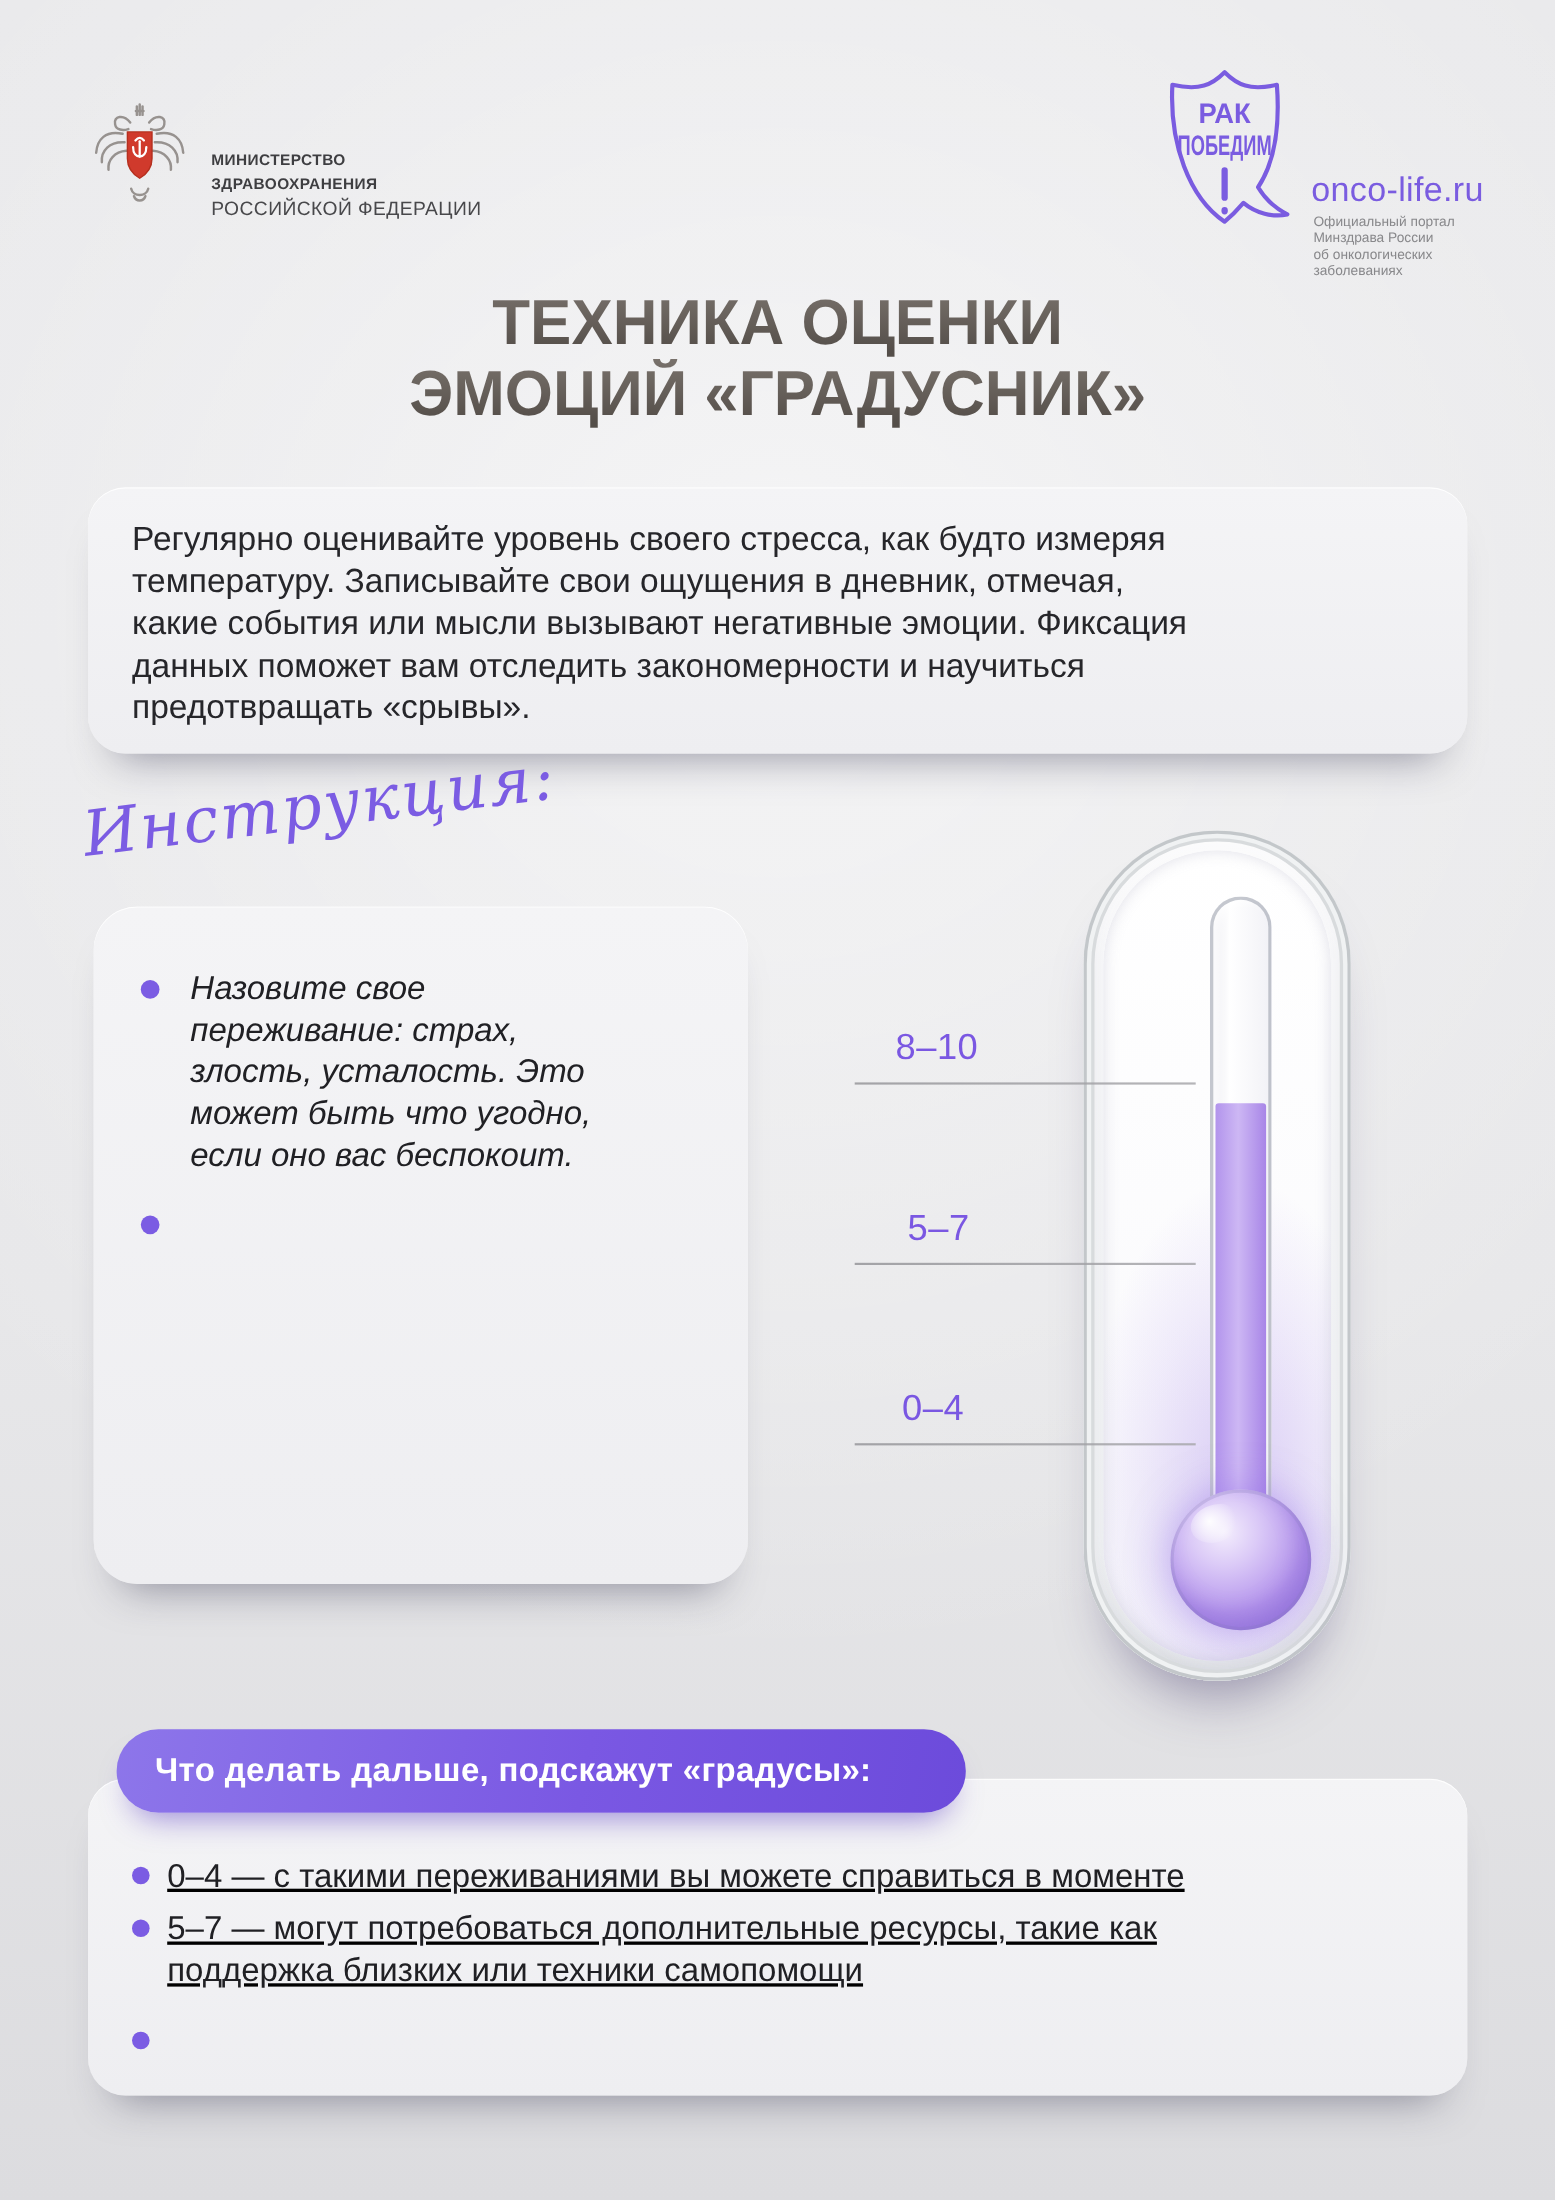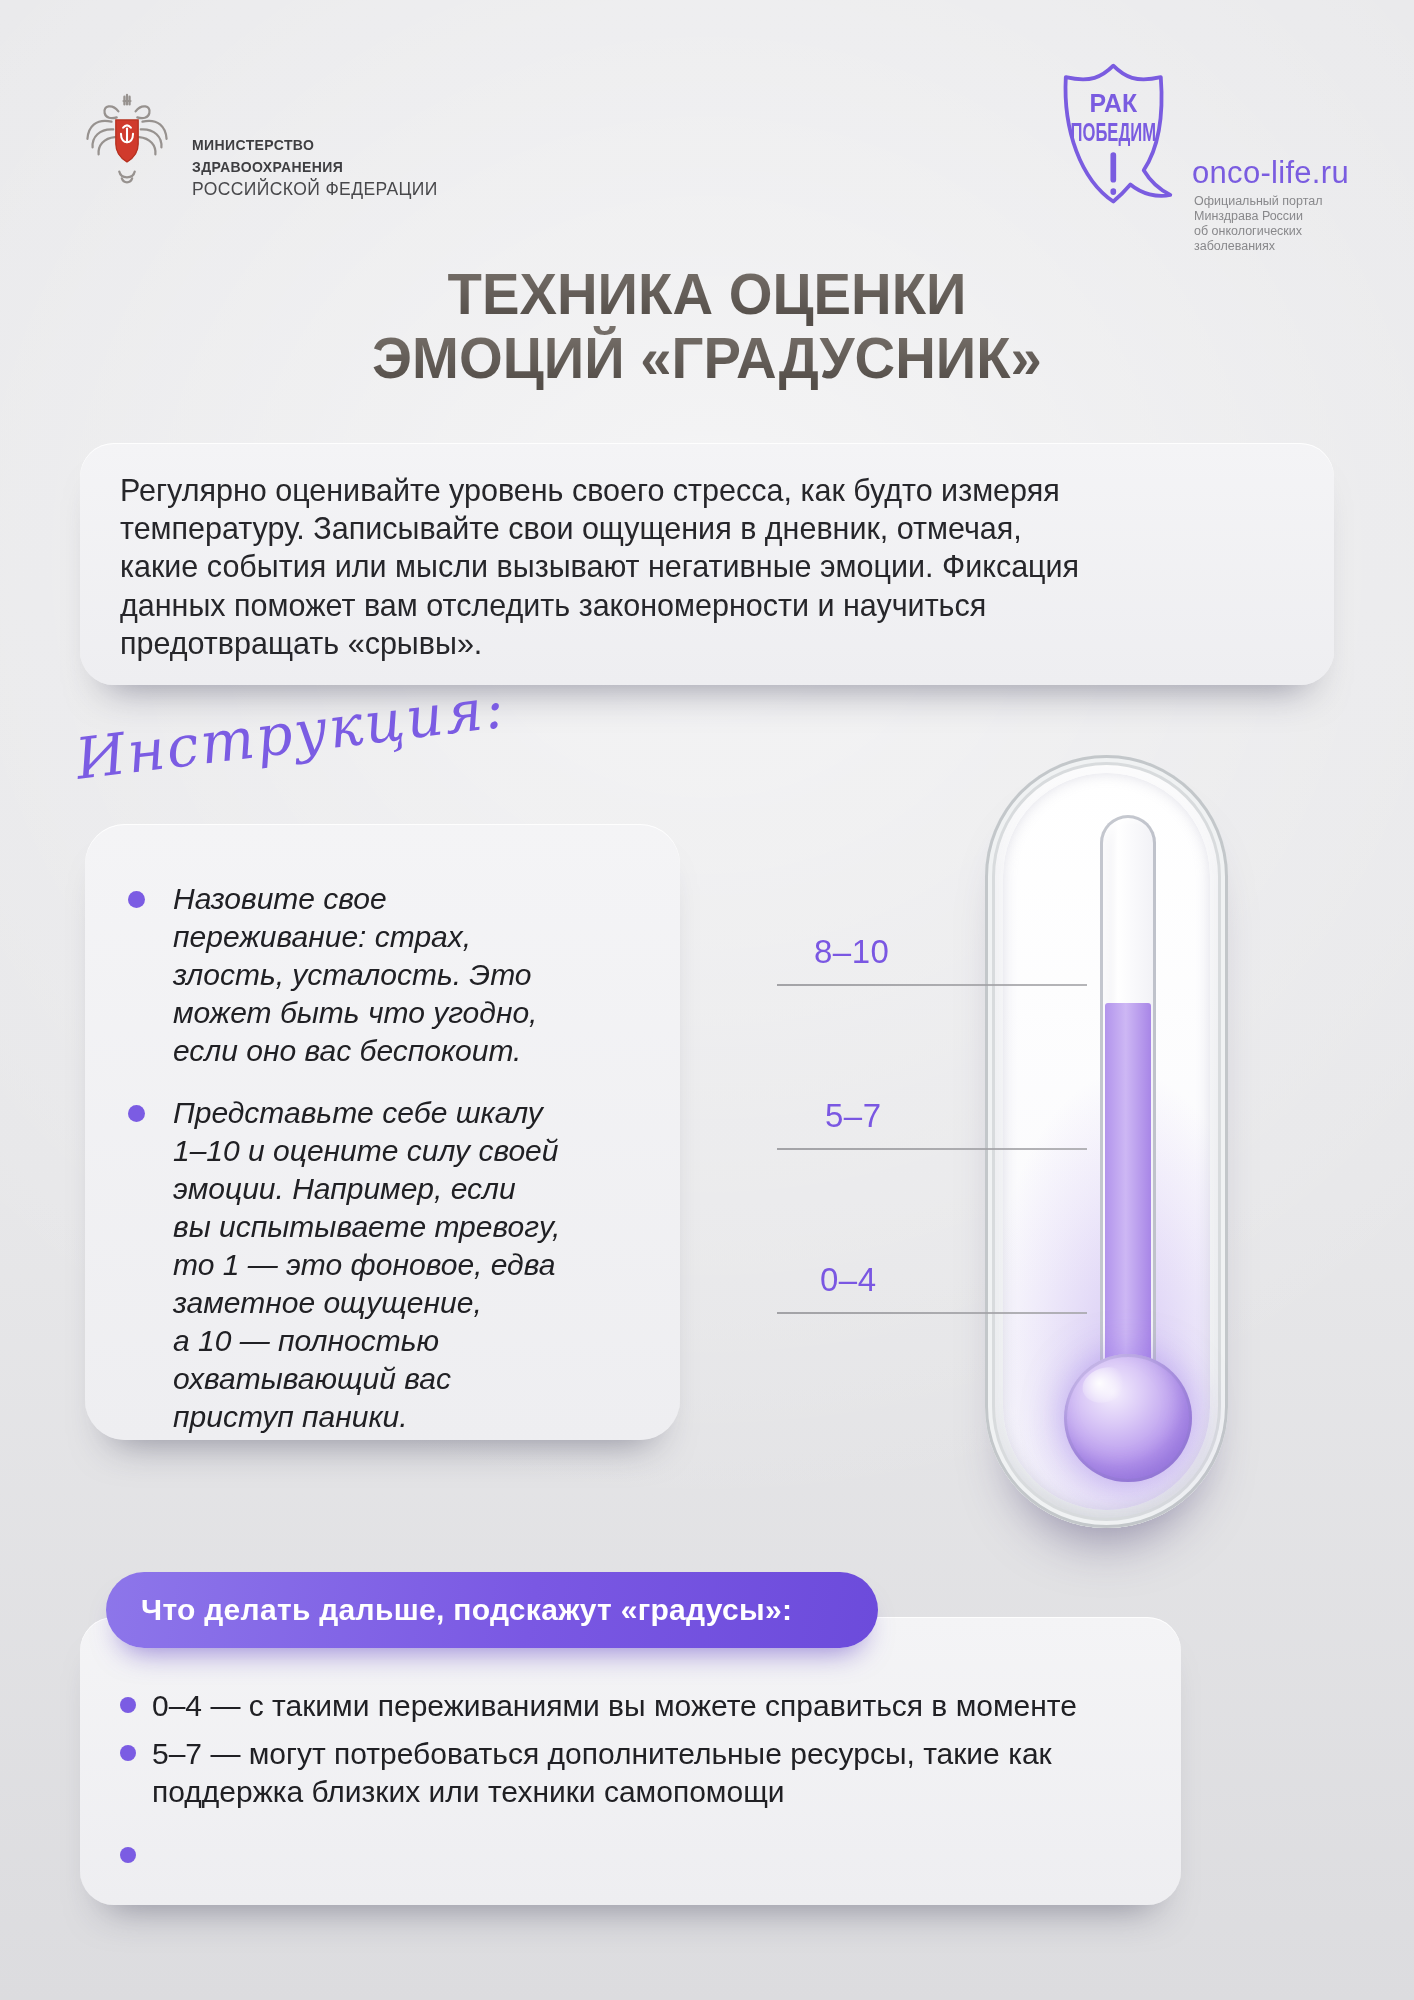--- a/index.html
+++ b/index.html
@@ -87,21 +87,21 @@
     background:radial-gradient(circle at 38% 30%, #f4eefd 0%, #dbcaf7 26%, #b494ec 62%, #a07ce5 100%);
     box-shadow:inset -8px -12px 20px rgba(118,88,200,.4), inset 0 0 0 3px rgba(150,140,195,.3), 0 0 38px rgba(152,116,232,.55);
   }
   .bulb::after {
     content:""; position:absolute; left:18px; top:14px; width:46px; height:34px;
     border-radius:50%; background:radial-gradient(circle at 40% 40%, rgba(255,255,255,.95), rgba(255,255,255,0) 70%);
     transform:rotate(-18deg);
   }
 
   
-  .advice-card { left:80px; top:1617px; width:1101px; height:288px; padding:70px 40px 0 40px; }
+  .advice-card { left:80px; top:1617px; width:1254px; height:288px; padding:70px 40px 0 40px;text-decoration:underline; }
   .advice-pill {
     left:106px; top:1572px; width:772px; height:76px; border-radius:40px; z-index:5;
     background:linear-gradient(100deg,#8d76ea 0%, #7a58e3 55%, #6c4bdb 100%);
     box-shadow:0 18px 28px -14px rgba(92,62,195,.6);
     display:flex; align-items:center; padding-left:35px;
     color:#ffffff; font-weight:700; font-size:30px; letter-spacing:.3px;
   }
   .advice-row { display:flex; gap:16px; }
   .advice-row .dot { width:16px; height:16px; margin-top:10px; }
   .advice-text { font-size:30px; line-height:38px; color:#202024; white-space:pre-line; }
@@ -176,29 +176,20 @@
     <div class="bullet-row">
       <div class="dot"></div>
       <div class="bullet-text">Назовите свое
 переживание: страх,
 злость, усталость. Это
 может быть что угодно,
 если оно вас беспокоит.</div>
     </div>
     <div class="bullet-row">
       <div class="dot"></div>
-      <div class="bullet-text">Представьте себе шкалу
-1–10 и оцените силу своей
-эмоции. Например, если
-вы испытываете тревогу,
-то 1 — это фоновое, едва
-заметное ощущение,
-а 10 — полностью
-охватывающий вас
-приступ паники.</div>
     </div>
   </div>
 
   <div class="abs thermo">
     <div class="thermo-inner">
       <div class="tube">
         <div class="liquid"></div>
       </div>
       <div class="bulb"></div>
     </div>

